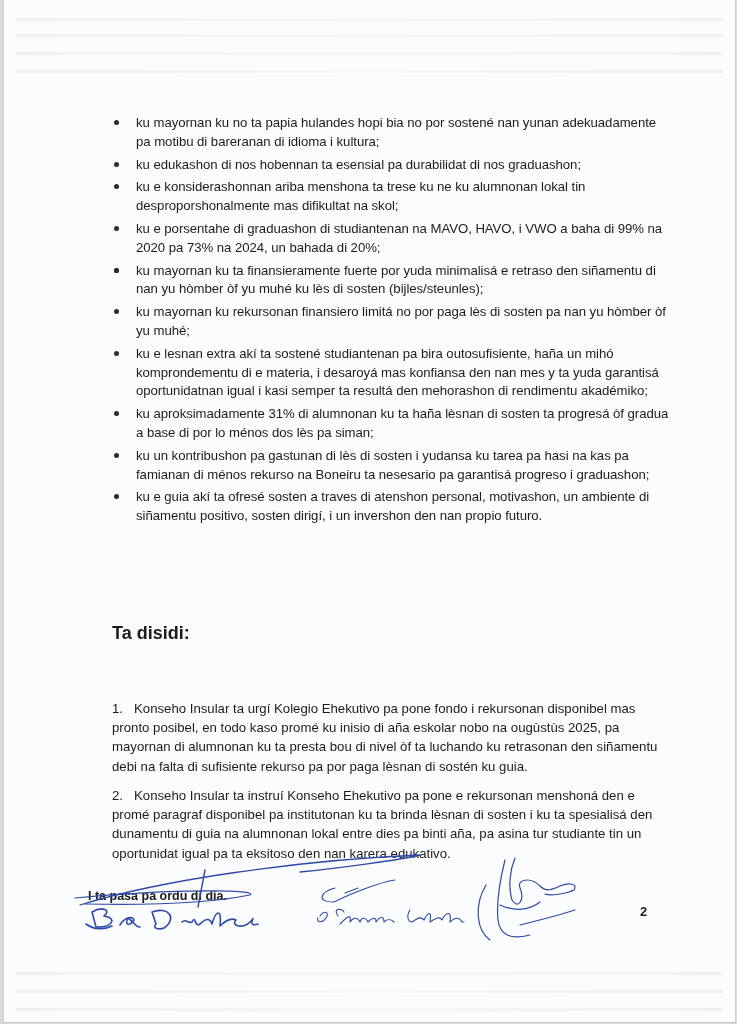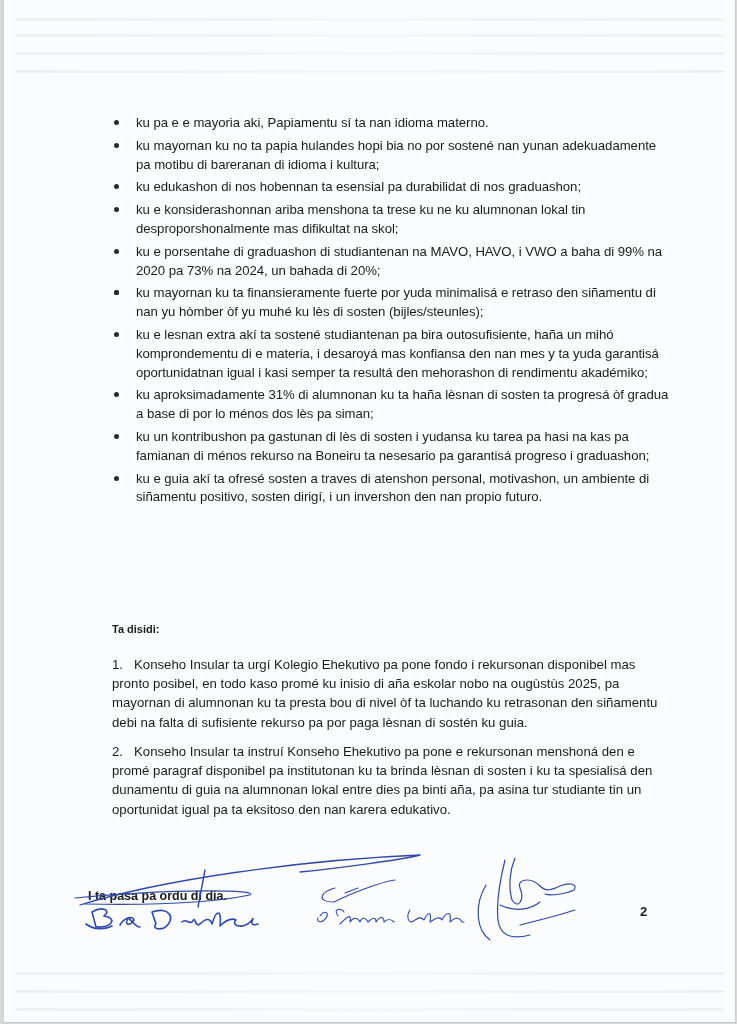--- a/index.html
+++ b/index.html
@@ -22,24 +22,24 @@
   .bullets { position:absolute; left:112px; top:114px; width:560px; margin:0; padding:0; list-style:none; }
   .bullets li {
     position:relative; padding-left:24px;
     font-size:13.2px; line-height:18.8px; margin-bottom:4px;
     letter-spacing:-0.05px;
   }
   .bullets li .dot {
     position:absolute; left:2px; top:6px; width:5px; height:5px; border-radius:50%; background:#2a2a2a;
   }
   .heading {
-    position:absolute; left:112px; top:623px; font-size:11px; font-weight:bold;
+    position:absolute; left:112px; top:623px; font-size:18px; font-weight:bold;
   }
   .para {
-    position:absolute; left:112px; width:560px; font-size:13.2px; line-height:19.2px;
+    position:absolute; left:112px; width:560px; font-size:13.2px; line-height:19.2px;margin-top:44px;
   }
   .para .num { display:inline-block; width:22px; }
   .closing {
     position:absolute; left:88px; top:873px; font-size:12.5px; font-weight:bold;margin-top:16px;
   }
   .pagenum {
     position:absolute; left:640px; top:904px; font-size:13px; font-weight:bold;
   }
   .sig { position:absolute; left:0; top:0; }
 </style>
@@ -51,27 +51,27 @@
   <div class="bleed" style="top:34px"></div>
   <div class="bleed" style="top:52px"></div>
   <div class="bleed" style="top:70px"></div>
   <div class="bleed" style="top:972px"></div>
   <div class="bleed" style="top:990px"></div>
   <div class="bleed" style="top:1008px"></div>
 </div>
 
 <div class="content">
   <ul class="bullets">
-    <li><span class="dot"></span><span>ku pa e e mayoria aki, Papiamentu sí ta nan idioma materno.</span></li>
     <li><span class="dot"></span><span>ku mayornan ku no ta papia hulandes hopi bia no por sostené nan yunan adekuadamente pa motibu di bareranan di idioma i kultura;</span></li>
     <li><span class="dot"></span><span>ku edukashon di nos hobennan ta esensial pa durabilidat di nos graduashon;</span></li>
     <li><span class="dot"></span><span>ku e konsiderashonnan ariba menshona ta trese ku ne ku alumnonan lokal tin desproporshonalmente mas difikultat na skol;</span></li>
     <li><span class="dot"></span><span>ku e porsentahe di graduashon di studiantenan na MAVO, HAVO, i VWO a baha di 99% na 2020 pa 73% na 2024, un bahada di 20%;</span></li>
     <li><span class="dot"></span></li>
     <li><span class="dot"></span><span>ku mayornan ku ta finansieramente fuerte por yuda minimalisá e retraso den siñamentu di nan yu hòmber òf yu muhé ku lès di sosten (bijles/steunles);</span></li>
+    <li><span class="dot"></span><span>ku mayornan ku rekursonan finansiero limitá no por paga lès di sosten pa nan yu hòmber òf yu muhé;</span></li>
     <li><span class="dot"></span><span>ku e lesnan extra akí ta sostené studiantenan pa bira outosufisiente, haña un mihó komprondementu di e materia, i desaroyá mas konfiansa den nan mes y ta yuda garantisá oportunidatnan igual i kasi semper ta resultá den mehorashon di rendimentu akadémiko;</span></li>
     <li><span class="dot"></span><span>ku aproksimadamente 31% di alumnonan ku ta haña lèsnan di sosten ta progresá òf gradua a base di por lo ménos dos lès pa siman;</span></li>
     <li><span class="dot"></span><span>ku un kontribushon pa gastunan di lès di sosten i yudansa ku tarea pa hasi na kas pa famianan di ménos rekurso na Boneiru ta nesesario pa garantisá progreso i graduashon;</span></li>
     <li><span class="dot"></span><span>ku e guia akí ta ofresé sosten a traves di atenshon personal, motivashon, un ambiente di siñamentu positivo, sosten dirigí, i un invershon den nan propio futuro.</span></li>
   </ul>
 
   <div class="heading">Ta disidi:</div>
 
   <div class="para" style="top:655px">
     <span class="num">1.</span><span>Konseho Insular ta urgí Kolegio Ehekutivo pa pone fondo i rekursonan disponibel mas pronto posibel, en todo kaso promé ku inisio di aña eskolar nobo na ougùstùs 2025, pa mayornan di alumnonan ku ta presta bou di nivel òf ta luchando ku retrasonan den siñamentu debi na falta di sufisiente rekurso pa por paga  lèsnan di sostén ku guia.</span>

